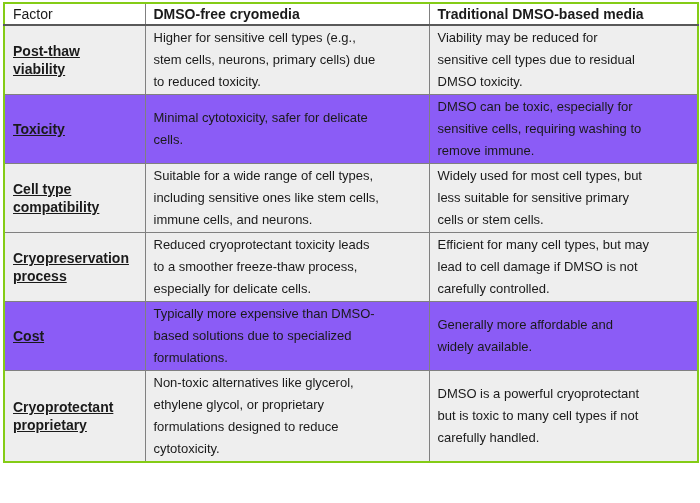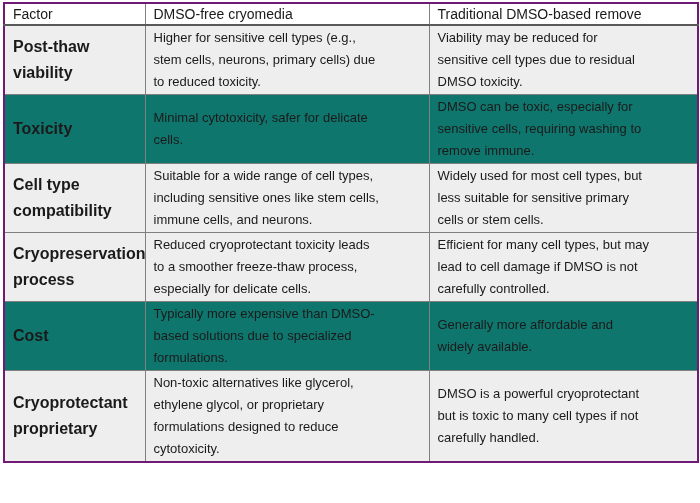--- a/index.html
+++ b/index.html
@@ -9,55 +9,56 @@
     height: 503px;
     background: #ffffff;
     overflow: hidden;
     font-family: "Liberation Sans", sans-serif;
   }
   table.cmp {
     border-collapse: collapse;
     table-layout: fixed;
     margin: 2px 0 0 3px;
     width: 694px;
-    border: 2px solid #701a75;
-    background: #0f766e;
+    border: 2px solid #84cc16;
+    background: #8b5cf6;
   }
   col.c-factor { width: 141px; }
   col.c-free   { width: 284px; }
   col.c-trad   { width: 269px; }
 
   th, td {
     border: 1px solid #808080;
     vertical-align: middle;
     text-align: left;
     padding: 1px 8px;
     color: #1a1a1a;
     overflow: hidden;
   }
   thead tr { height: 20px; }
   thead th {
     font-size: 14px;
-    font-weight: normal;
+    font-weight: bold;
     line-height: 18px;
     border-bottom: 2px solid #595959;
     background: #ffffff;
     white-space: nowrap;
   }
   thead th.factor-h { font-weight: normal; }
 
   tbody td {
     font-size: 13px;
     line-height: 22px;
     white-space: pre-line;
   }
   tbody td.factor {
-    font-size: 16px;
+    font-size: 14px;
     font-weight: bold;
-    line-height: 26px;
+    line-height: 18px;
+    text-decoration: underline;
   }
   tbody tr.alt { background: #eeeeee; }
 
   tbody tr:nth-child(1) { height: 64px; }
   tbody tr:nth-child(2) { height: 55px; }
   tbody tr:nth-child(3) { height: 56px; margin-top: 46px; }
   tbody tr:nth-child(4) { height: 55px; }
   tbody tr:nth-child(5) { height: 67px; }
   tbody tr:nth-child(6) { height: 61px; }
   tbody tr:nth-child(7) { height: 99px; }
@@ -68,21 +69,21 @@
 <table class="cmp">
   <colgroup>
     <col class="c-factor">
     <col class="c-free">
     <col class="c-trad">
   </colgroup>
   <thead>
     <tr>
       <th class="factor-h">Factor</th>
       <th>DMSO-free cryomedia</th>
-      <th>Traditional DMSO-based remove</th>
+      <th>Traditional DMSO-based media</th>
     </tr>
   </thead>
   <tbody>
     <tr class="alt">
       <td class="factor">Post-thaw
 viability</td>
       <td>Higher for sensitive cell types (e.g.,
 stem cells, neurons, primary cells) due
 to reduced toxicity.</td>
       <td>Viability may be reduced for

